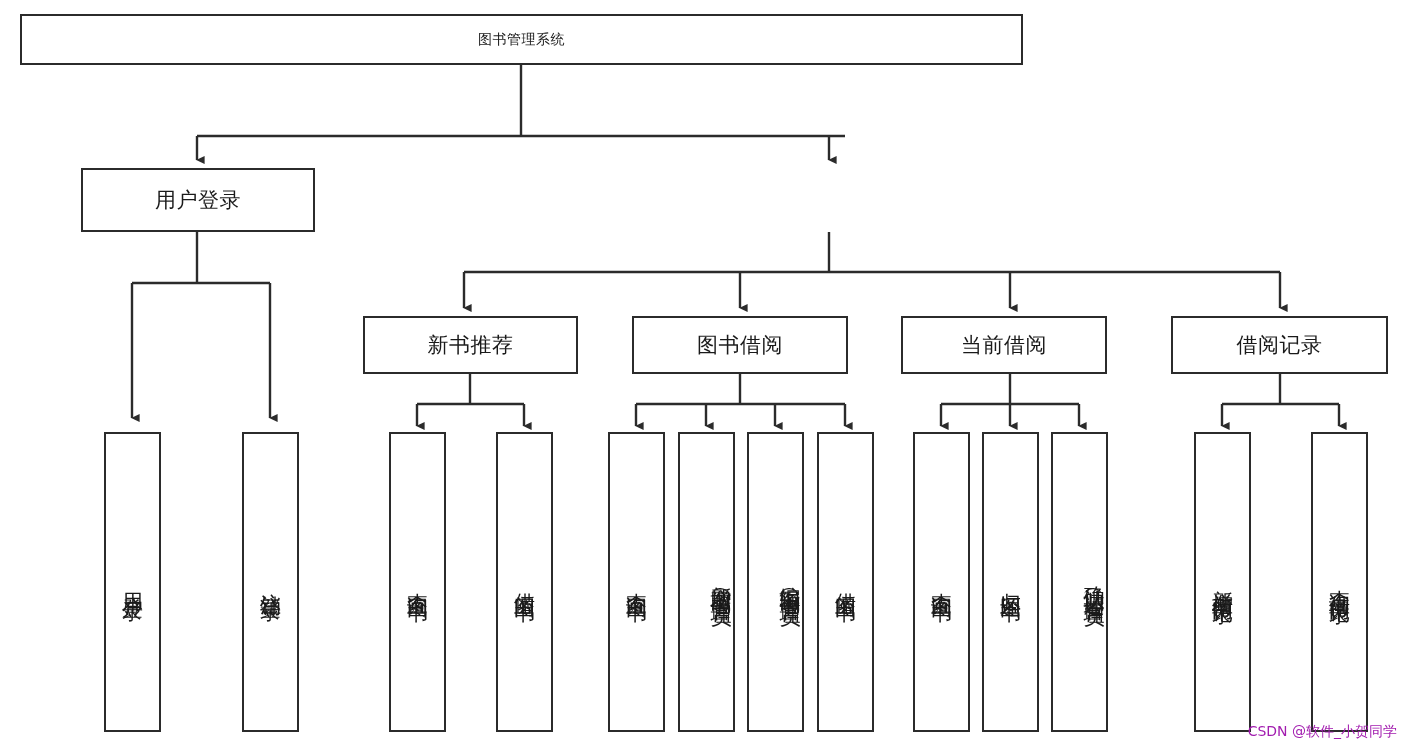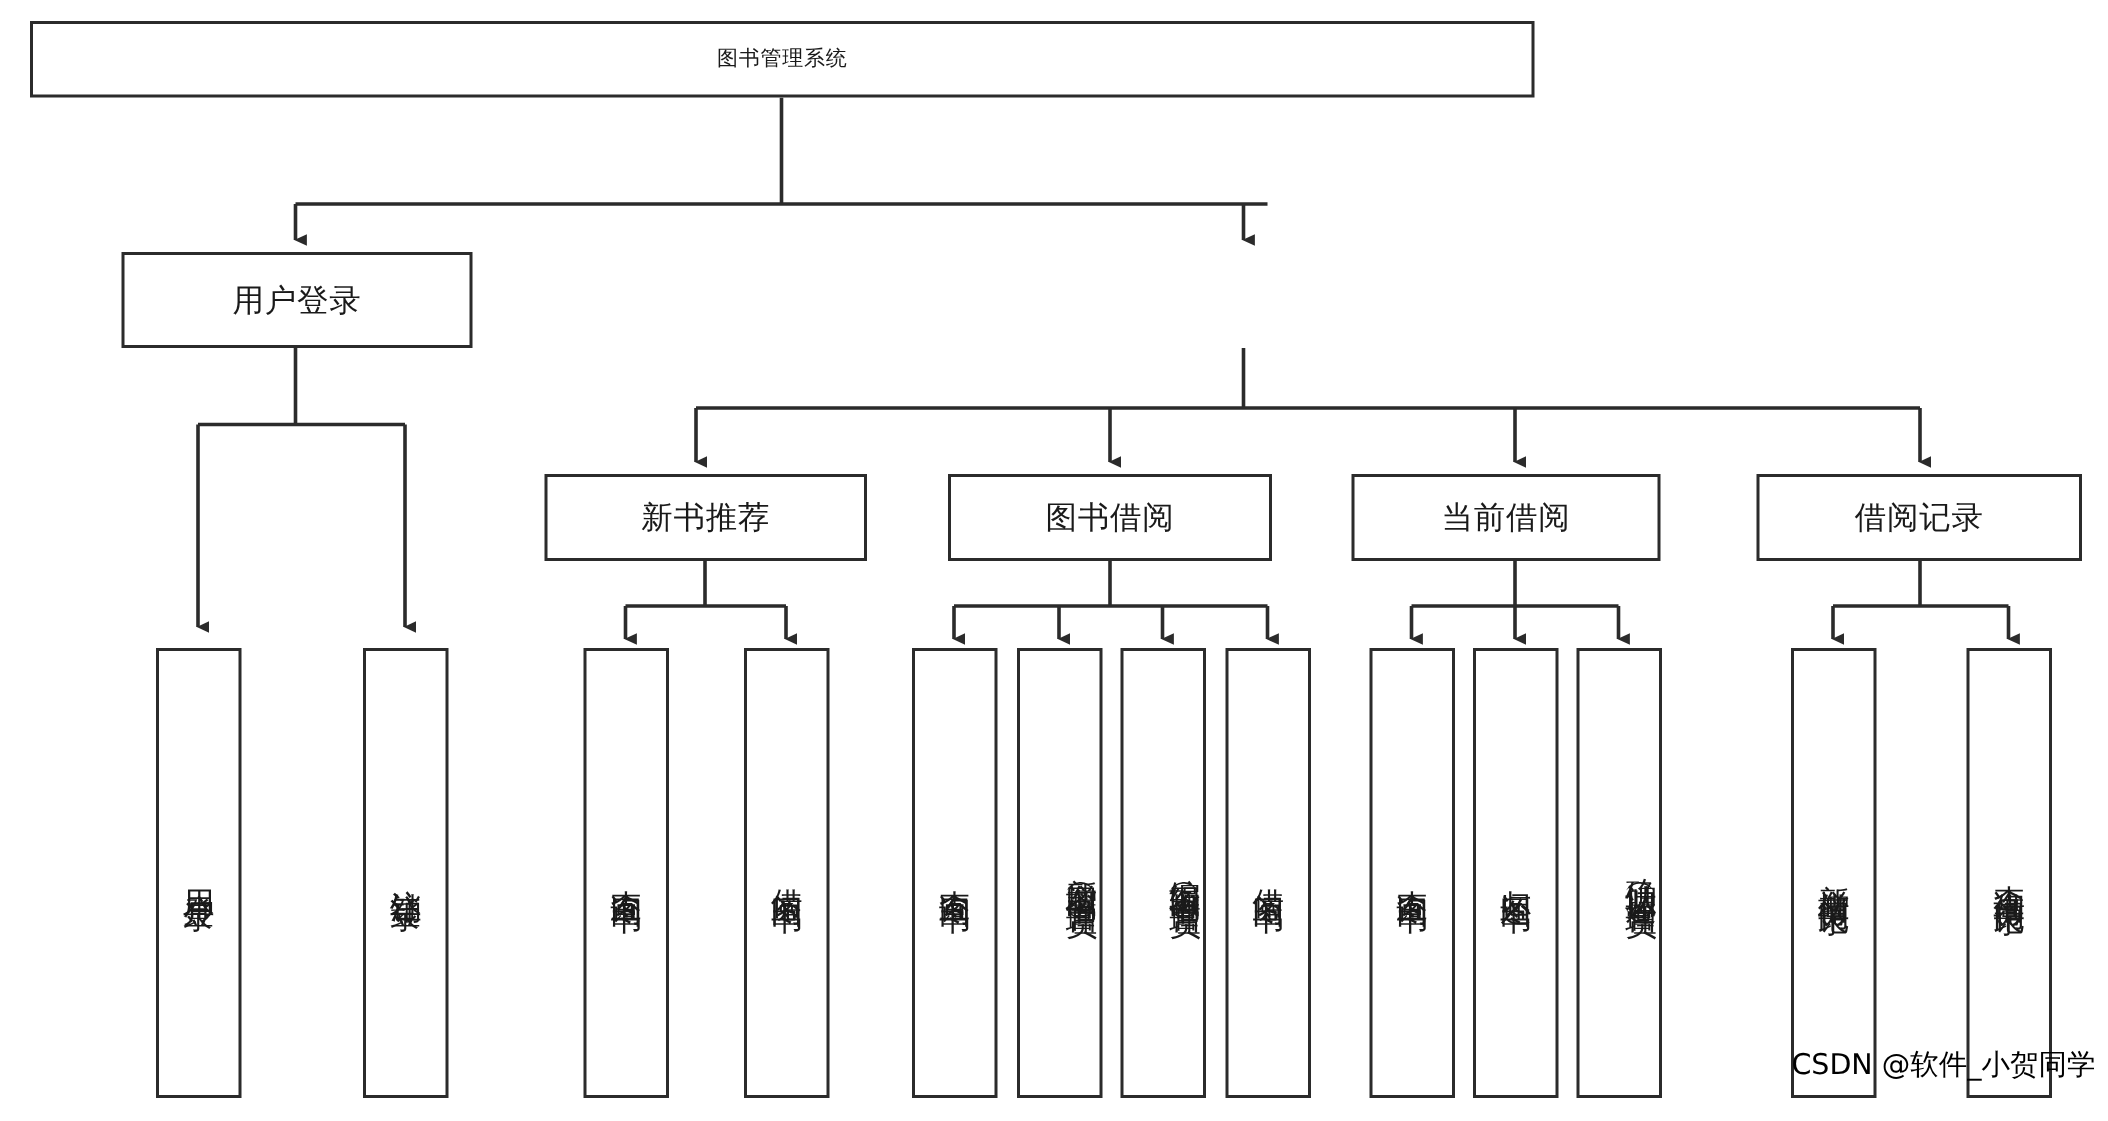--- a/index.html
+++ b/index.html
@@ -58,23 +58,23 @@
     text-orientation: upright;
     white-space: nowrap;
     display: block;
   }
   .node-v.align-top {
     align-items: flex-start;
   }
   #watermark {
     position: absolute;
     right: 8px;
-    bottom: 24px;
-    font-size: 19px;
-    color: #000000;
+    bottom: 6px;
+    font-size: 14px;
+    color: #a21caf;
     white-space: nowrap;
     user-select: none;
   }
 </style>
 </head>
 <body>
 
 <div id="diagram-root">
 
   <svg id="connector-layer" viewBox="0 0 1405 747" width="1405" height="747" xmlns="http://www.w3.org/2000/svg">

